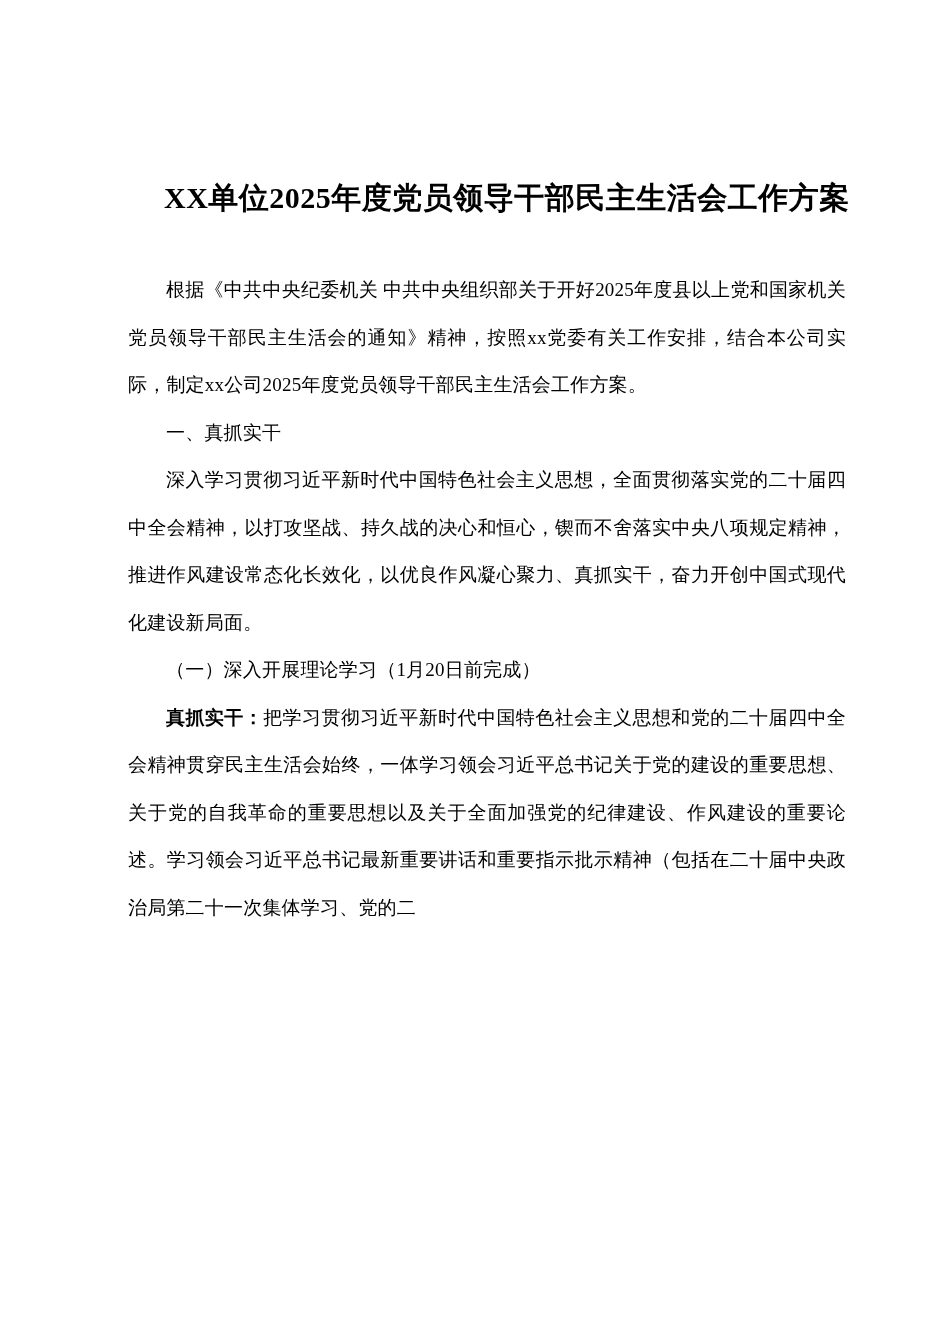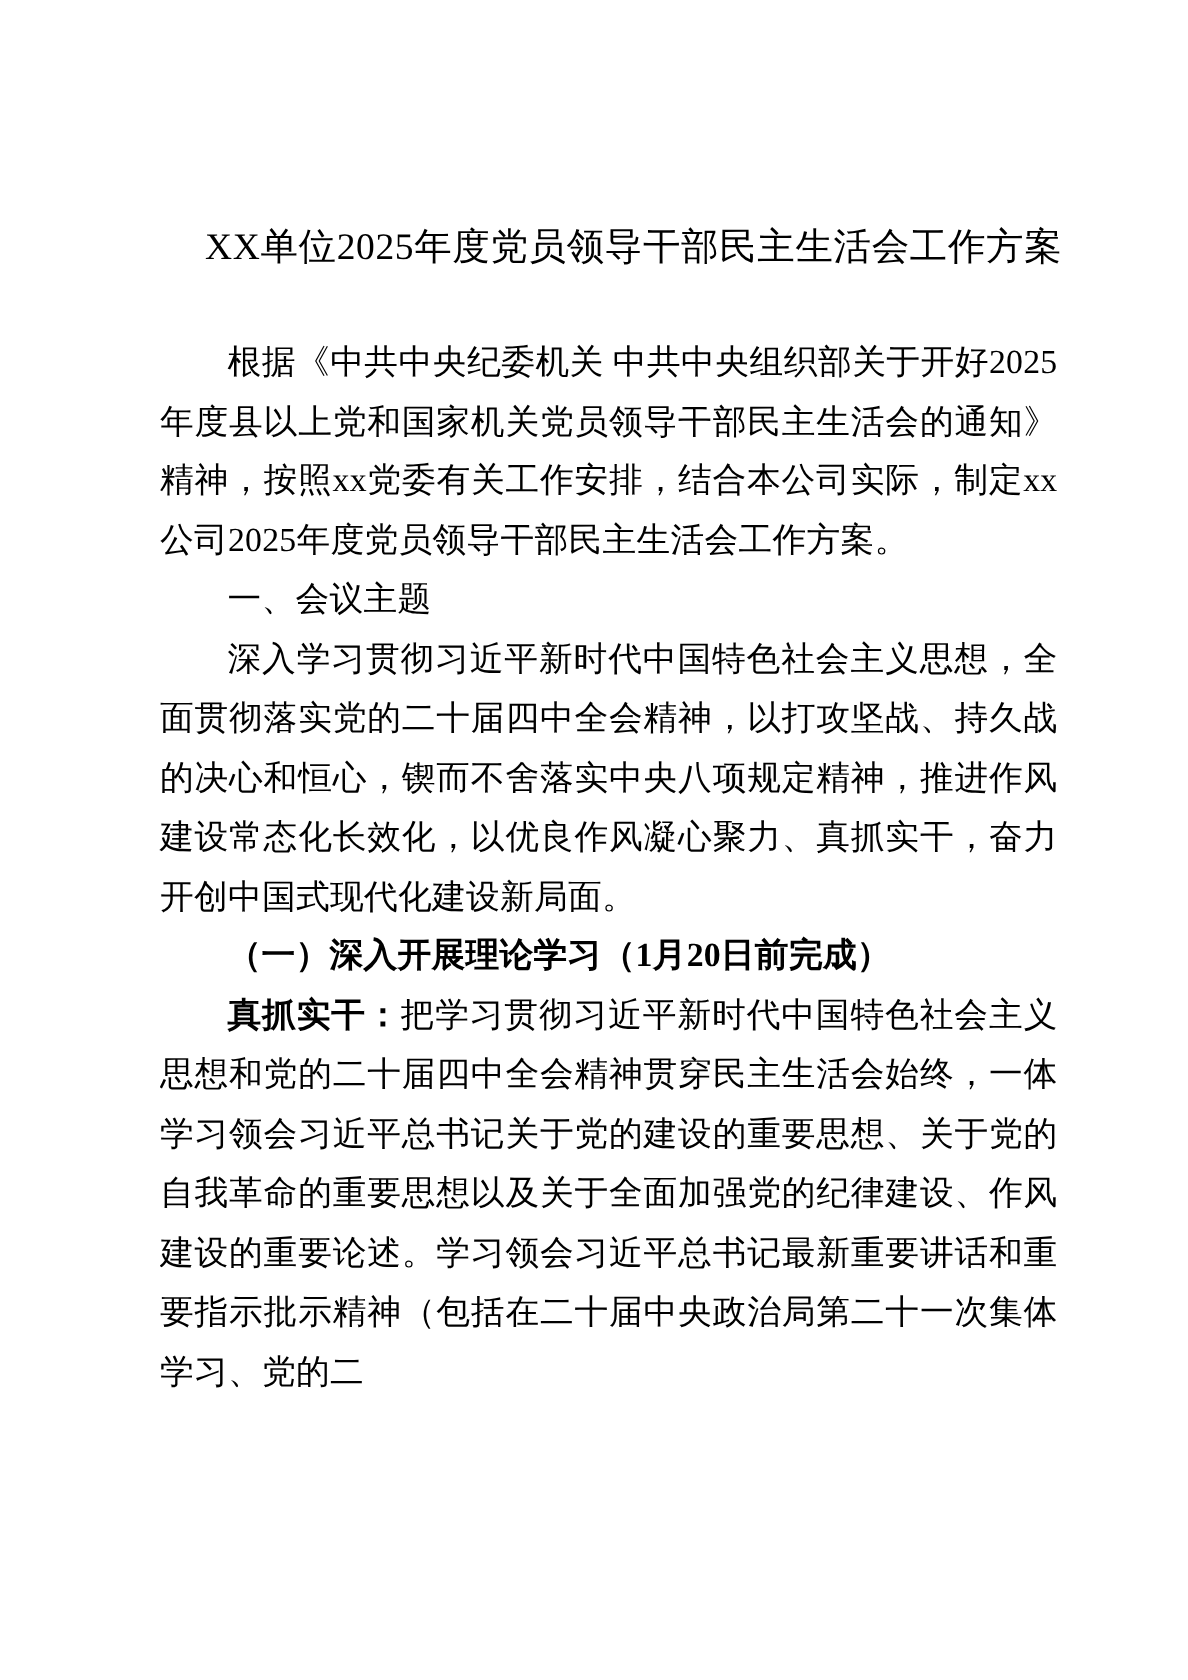--- a/index.html
+++ b/index.html
@@ -28,40 +28,40 @@
 
   .doc-body {
     position: absolute;
     left: 128px;
     top: 176px;
     width: 718px;
   }
 
   .doc-title {
     font-size: 30px;
-    font-weight: 400;
+    font-weight: 700;
     line-height: 44px;
     letter-spacing: 0.5px;
     text-align: center;
     margin: 0 0 46px 36px;
     white-space: nowrap;
   }
 
   .para {
-    font-size: 27px;
+    font-size: 19px;
     line-height: 47.5px;
     text-align: justify;
     text-justify: inter-ideograph;
     text-indent: 2em;
     margin: 0;
     letter-spacing: 0.2px;
   }
 
   .para.bold {
-    font-weight: 700;
+    font-weight: 400;
   }
 
   .para .lead-bold {
     font-weight: 700;
   }
 
   
   .para.clipped {
     max-height: 385px;
     overflow: hidden;
@@ -70,21 +70,21 @@
 </head>
 <body>
 
 <div class="page">
   <div class="doc-body">
 
     <h1 class="doc-title">XX单位2025年度党员领导干部民主生活会工作方案</h1>
 
     <p class="para">根据《中共中央纪委机关 中共中央组织部关于开好2025年度县以上党和国家机关党员领导干部民主生活会的通知》精神，按照xx党委有关工作安排，结合本公司实际，制定xx公司2025年度党员领导干部民主生活会工作方案。</p>
 
-    <p class="para">一、会议主题</p>
+    <p class="para">一、真抓实干</p>
 
     <p class="para">深入学习贯彻习近平新时代中国特色社会主义思想，全面贯彻落实党的二十届四中全会精神，以打攻坚战、持久战的决心和恒心，锲而不舍落实中央八项规定精神，推进作风建设常态化长效化，以优良作风凝心聚力、真抓实干，奋力开创中国式现代化建设新局面。</p>
 
 
     <p class="para bold">（一）深入开展理论学习（1月20日前完成）</p>
 
     <p class="para clipped"><span class="lead-bold">真抓实干：</span><span>把学习贯彻习近平新时代中国特色社会主义思想和党的二十届四中全会精神贯穿民主生活会始终，一体学习领会习近平总书记关于党的建设的重要思想、关于党的自我革命的重要思想以及关于全面加强党的纪律建设、作风建设的重要论述。学习领会习近平总书记最新重要讲话和重要指示批示精神（包括在二十届中央政治局第二十一次集体学习、党的二</span></p>
 
   </div>
 </div>

